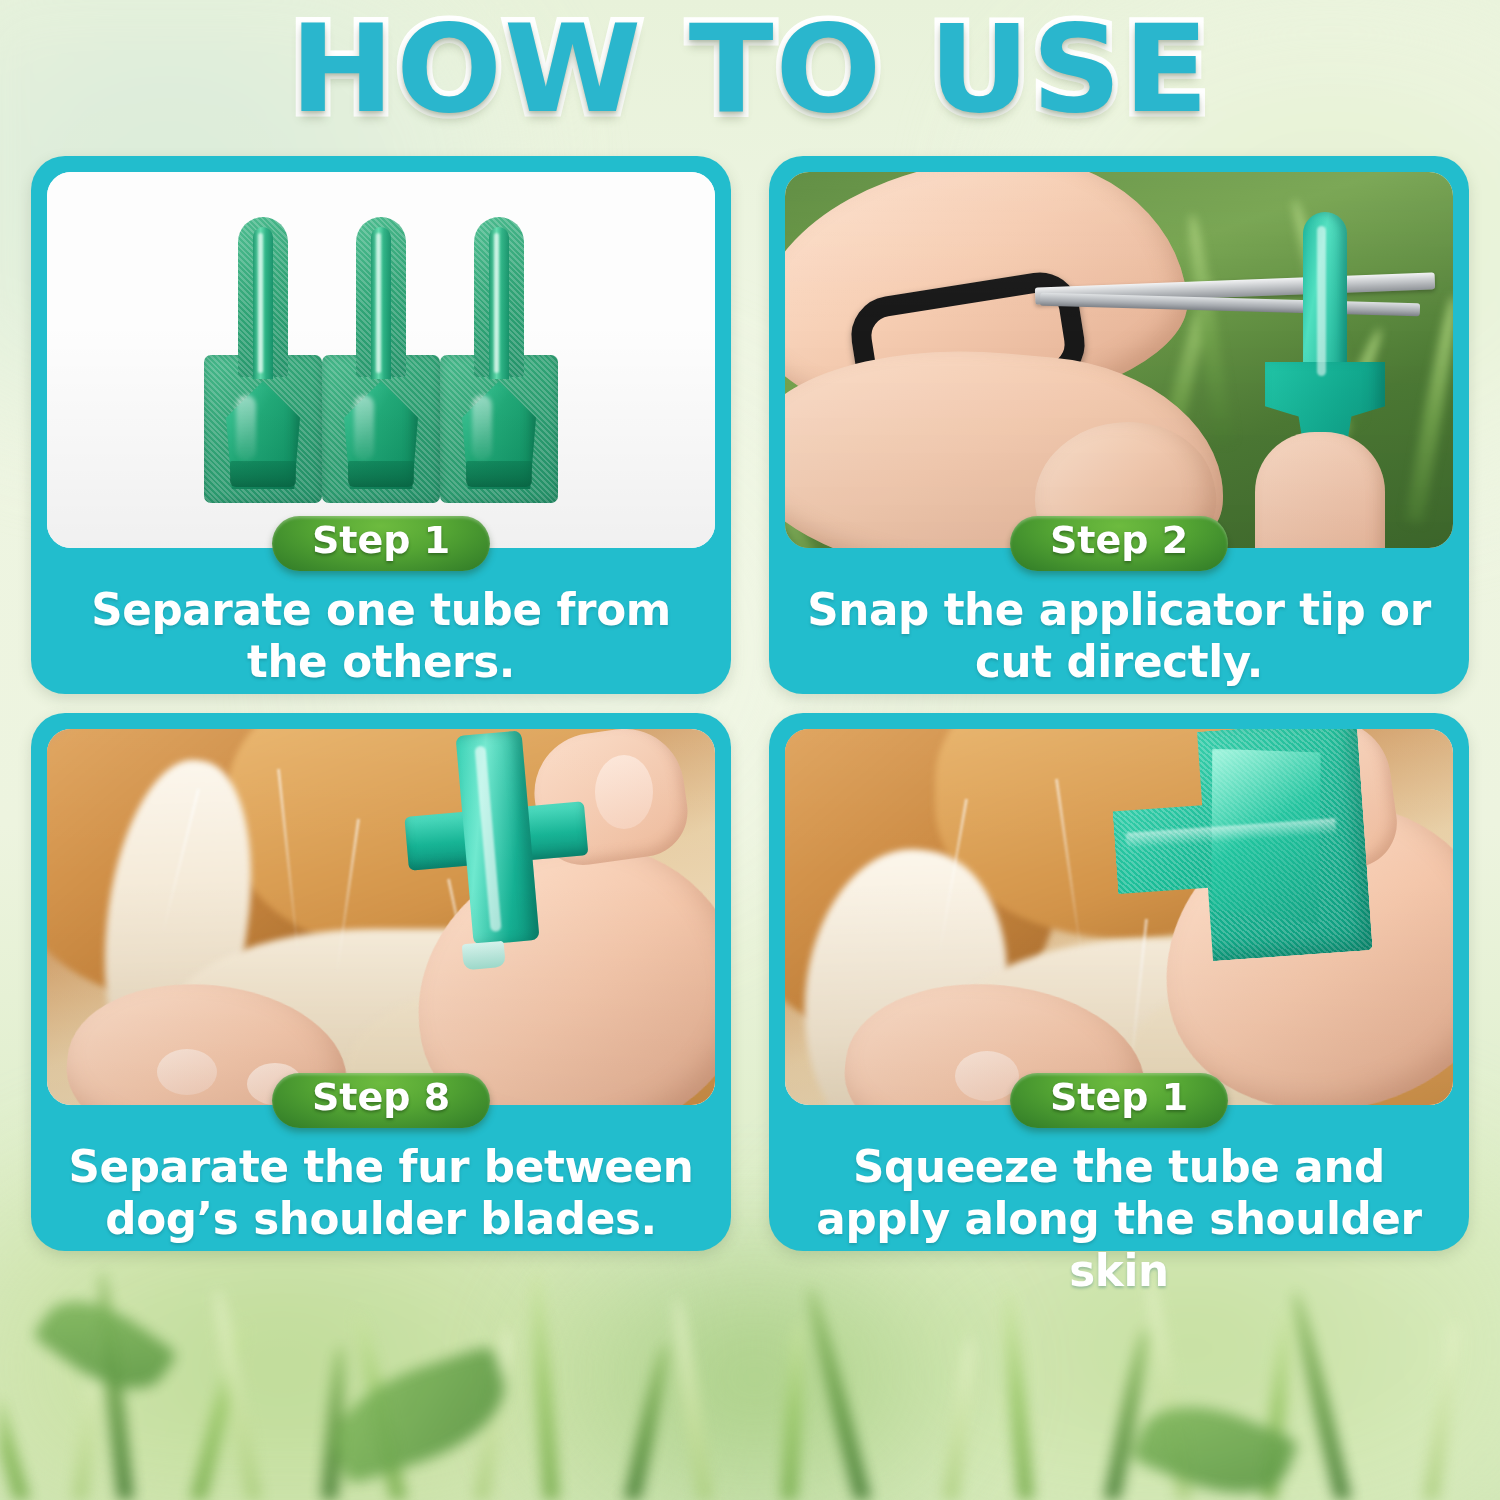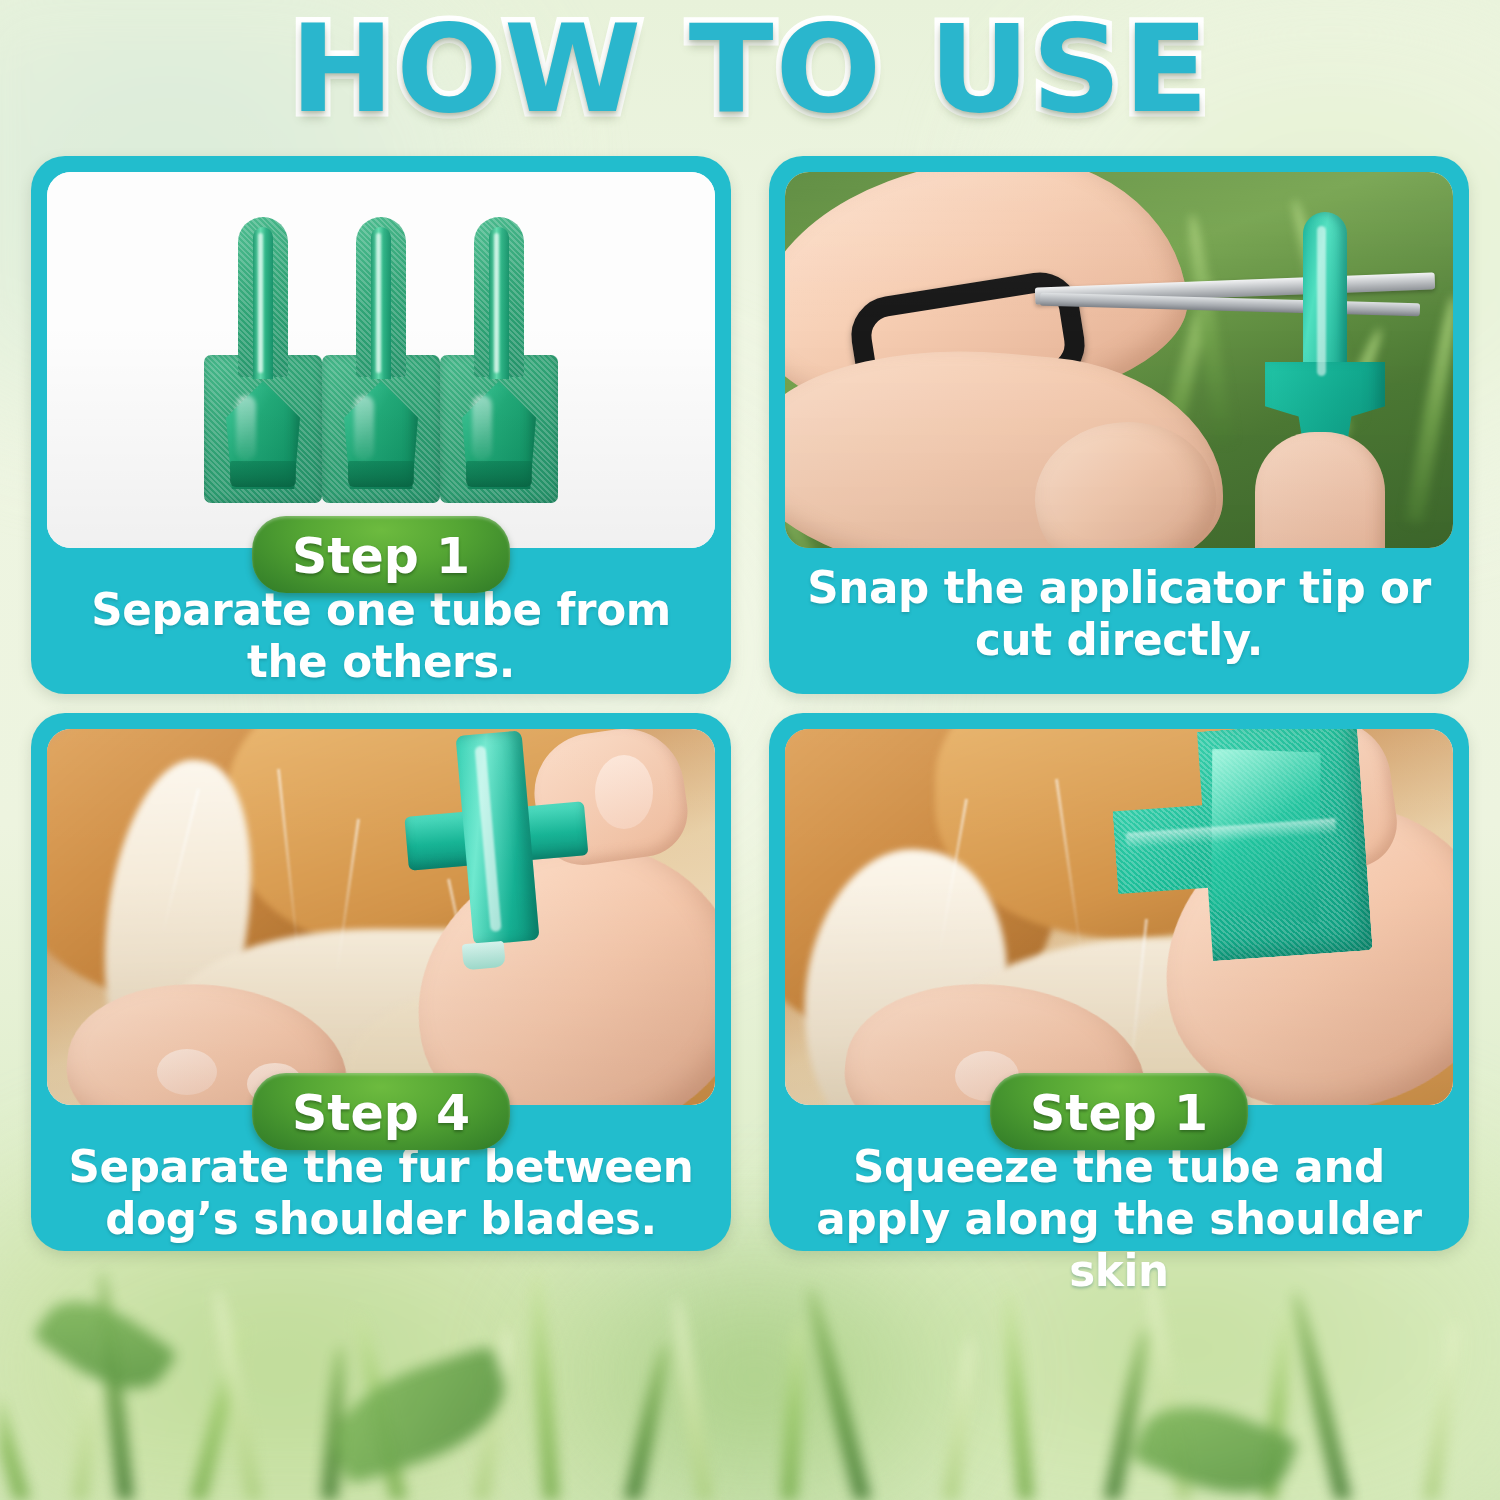--- a/index.html
+++ b/index.html
@@ -131,25 +131,25 @@
   .badge-row {
     position: relative;
     height: 34px;
     flex: none;
     display: flex;
     justify-content: center;
   }
   .badge {
     position: absolute;
     top: -32px;
-    padding: 16px 40px 12px 40px;
+    padding: 5px 40px 12px 40px;
     border-radius: 34px;
     font-family: "DejaVu Sans", sans-serif;
     font-weight: 700;
-    font-size: 49px;
+    font-size: 38px;
     line-height: 1;
     color: #ffffff;
     white-space: nowrap;
     background:
       radial-gradient(ellipse at 50% 18%, #6dbb3f 0%, #55a634 42%, #2f7a27 100%);
     box-shadow: 0 4px 7px rgba(30,60,20,.35), inset 0 2px 3px rgba(255,255,255,.28);
     text-shadow: 0 2px 3px rgba(20,55,15,.45);
     z-index: 3;
   }
 
@@ -583,20 +583,23 @@
           <div class="s2-tube">
             <div class="t-neck"></div>
               <div class="t-body"></div>
               <div class="t-hl"></div>
           </div>
           <div class="s2-holdfinger"></div>
           <div class="hand s2-thumb"></div>
         </div>
         <div class="photo-gloss"></div>
       </div>
+      <div class="badge-row">
+        <div class="badge">Step 2</div>
+      </div>
       <div class="caption">Snap the applicator tip or cut directly.</div>
     </div>
 
     <div class="card">
       <div class="photo">
         <div class="scene-dog">
           <div class="fur fur-ginger-1"></div>
           <div class="fur fur-ginger-2"></div>
           <div class="fur fur-white-1"></div>
           <div class="fur fur-white-2"></div>
@@ -616,21 +619,21 @@
               <div class="a-hl"></div>
               <div class="a-tip"></div>
           </div>
           <div class="dog-hand d-hand-low"></div>
           <div class="d-nail" style="left:110px; bottom:10px; width:60px; height:46px;"></div>
           <div class="d-nail" style="left:200px; bottom:0px;  width:56px; height:42px;"></div>
         </div>
         <div class="photo-gloss"></div>
       </div>
       <div class="badge-row">
-        <div class="badge">Step 4</div>
+        <div class="badge">Step 8</div>
       </div>
       <div class="caption">Separate the fur between dog’s shoulder blades.</div>
     </div>
 
     <div class="card">
       <div class="photo">
         <div class="scene-dog">
           <div class="fur fur-ginger-1" style="left:-60px; top:-20px; width:330px; height:330px;"></div>
           <div class="fur fur-ginger-2" style="left:150px; top:-70px; width:400px; height:280px;"></div>
           <div class="fur fur-white-1" style="left:20px; top:120px; width:200px; height:300px;"></div>

